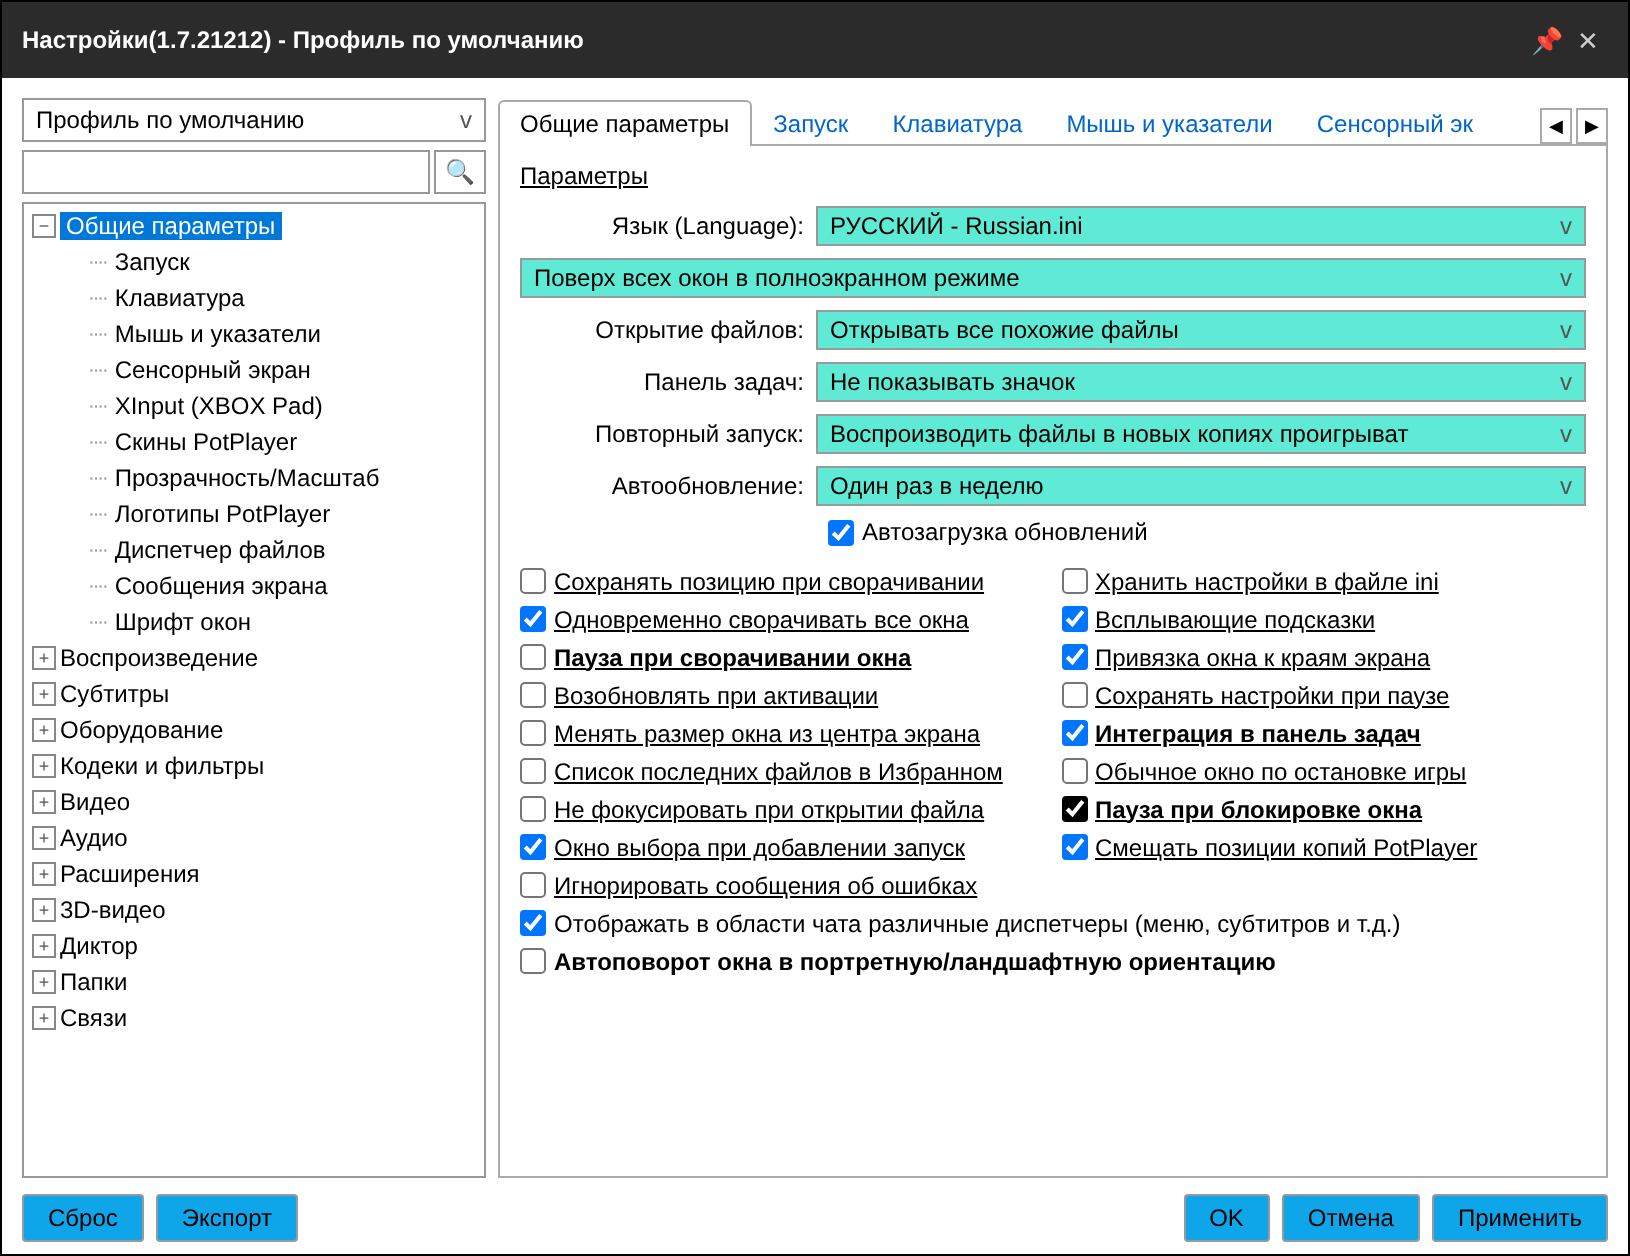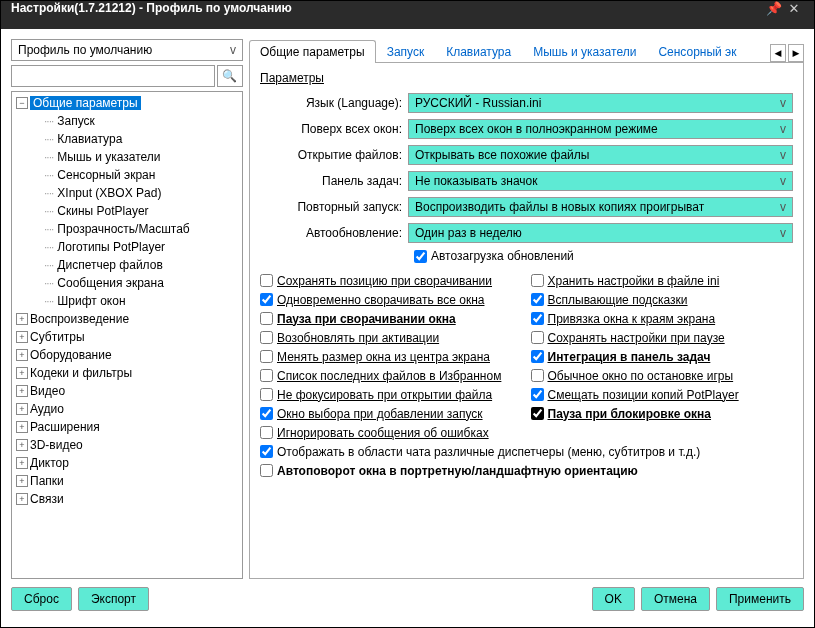--- a/index.html
+++ b/index.html
@@ -1,17 +1,17 @@
 <!DOCTYPE html>
 <html><head>
 <meta charset="utf-8">
 <style>
 * { box-sizing: border-box; margin: 0; padding: 0; font-family: "Segoe UI", Tahoma, sans-serif; font-size: 12px; }
 body { background: #fff; width: 815px; height: 628px; border: 1px solid #000; position: relative; }
-.titlebar { background: #2b2b2b; color: #fff; height: 28px; display: flex; align-items: flex-start; padding: 0 10px; }
+.titlebar { background: #2b2b2b; color: #fff; height: 38px; display: flex; align-items: center; padding: 0 10px; }
 .titlebar .title { flex: 1; font-size: 12px; font-weight: bold; }
 .titlebar .icon { width: 20px; text-align: center; cursor: pointer; color: #ccc; font-size: 13px; }
 .content { padding: 10px; display: flex; flex-direction: column; height: calc(100% - 34px); }
 .left-col { width: 232px; display: flex; flex-direction: column; gap: 4px; }
 .right-col { flex: 1; display: flex; flex-direction: column; }
 .profile-select { border: 1px solid #999; height: 22px; display: flex; align-items: center; padding: 0 6px; background: #fff; }
 .profile-select .caret { margin-left: auto; color: #555; }
 .search-row { display: flex; gap: 2px; }
 .search-input { flex: 1; border: 1px solid #999; height: 22px; padding: 0 4px; }
 .search-btn { width: 26px; height: 22px; border: 1px solid #999; background: #fff; display: flex; align-items: center; justify-content: center; cursor: pointer; font-size: 14px; }
@@ -35,21 +35,21 @@
 .form-row .dd { flex: 1; border: 1px solid #999; height: 20px; display: flex; align-items: center; padding: 0 6px; background: #5eead4; }
 .form-row .dd .caret { margin-left: auto; color: #555; }
 .autoload { display: flex; align-items: center; margin: 4px 0 8px 154px; }
 .checks { display: flex; gap: 8px; }
 .check-col { flex: 1; text-decoration: underline; }
 .check { display: flex; align-items: center; height: 19px; }
 .check input { margin-right: 4px; width: 13px; height: 13px; }
 .check.bold label { font-weight: bold; }
 .check.full { width: 100%; }
 .footer { display: flex; gap: 6px; padding: 8px 0 0 0; border-top: none; }
-.btn { border: 1px solid #999; background: #5eead4; height: 24px; padding: 0 12px; display: flex; align-items: center; cursor: pointer; border-radius: 2px; }
+.btn { border: 1px solid #999; background: #0ea5e9; height: 24px; padding: 0 12px; display: flex; align-items: center; cursor: pointer; border-radius: 2px; }
 .spacer { flex: 1; }
 .main-row { display: flex; gap: 6px; flex: 1; min-height: 0; }
 </style>
 </head>
 <body>
 
 <div class="titlebar">
   <span class="title">Настройки(1.7.21212) - Профиль по умолчанию</span>
   <span class="icon">📌</span>
   <span class="icon">✕</span>
@@ -191,21 +191,20 @@
         <div class="fieldset-label">Параметры</div>
         <div id="form-rows">
             <div class="form-row">
               <div class="lbl">Язык (Language):</div>
               <div class="dd">
                 <span>РУССКИЙ - Russian.ini</span>
                 <span class="caret">v</span>
               </div>
             </div>
             <div class="form-row">
-              <div class="lbl">Поверх всех окон:</div>
               <div class="dd">
                 <span>Поверх всех окон в полноэкранном режиме</span>
                 <span class="caret">v</span>
               </div>
             </div>
             <div class="form-row">
               <div class="lbl">Открытие файлов:</div>
               <div class="dd">
                 <span>Открывать все похожие файлы</span>
                 <span class="caret">v</span>
@@ -294,27 +293,27 @@
                 <label>Сохранять настройки при паузе</label>
               </div>
               <div class="check bold">
                 <input type="checkbox" checked="" style="">
                 <label>Интеграция в панель задач</label>
               </div>
               <div class="check">
                 <input type="checkbox" style="">
                 <label>Обычное окно по остановке игры</label>
               </div>
-              <div class="check">
-                <input type="checkbox" checked="" style="">
-                <label>Смещать позиции копий PotPlayer</label>
-              </div>
               <div class="check bold">
                 <input type="checkbox" checked="" style="accent-color: rgb(0, 0, 0);">
                 <label>Пауза при блокировке окна</label>
+              </div>
+              <div class="check">
+                <input type="checkbox" checked="" style="">
+                <label>Смещать позиции копий PotPlayer</label>
               </div>
             </div>
         </div>
         <div id="checks-full">
             <div class="check full">
               <input type="checkbox" checked="" style="">
               <label>Отображать в области чата различные диспетчеры (меню, субтитров и т.д.)</label>
             </div>
             <div class="check bold full">
               <input type="checkbox" style="">

